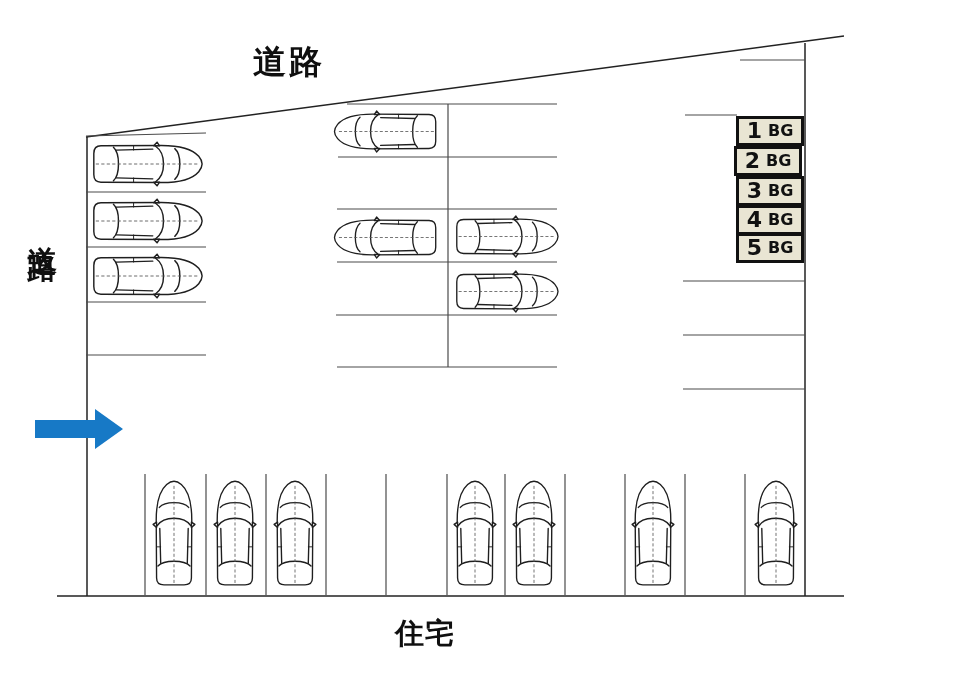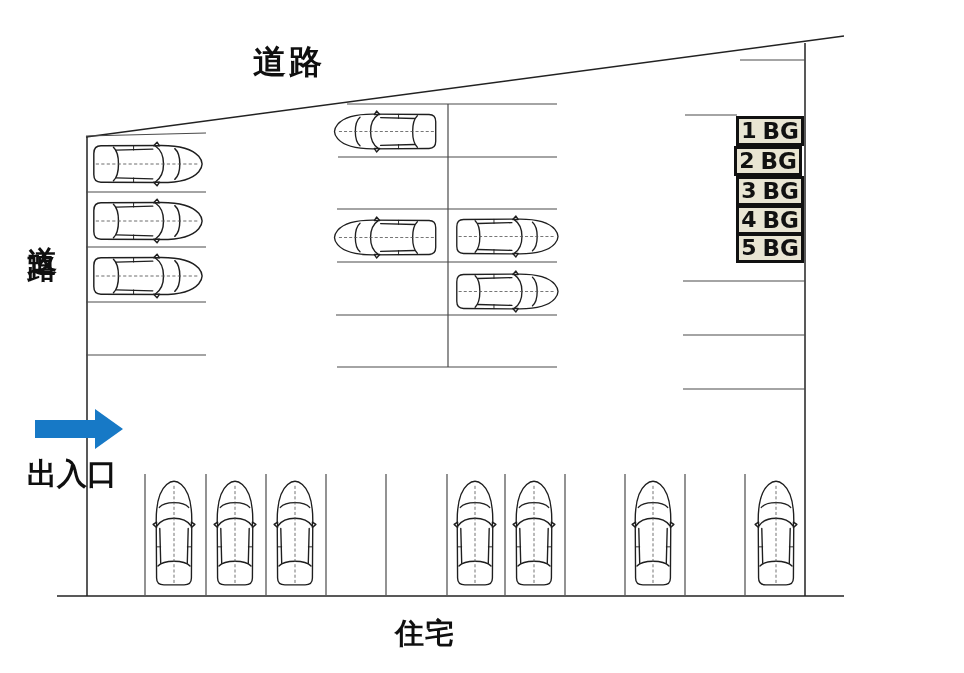--- a/index.html
+++ b/index.html
@@ -29,21 +29,21 @@
     position:absolute;
     left:736px; width:68px; height:30px;
     box-sizing:border-box;
     background:#e9e5d3;
     border:3px solid #111;
     display:flex; align-items:center; justify-content:center;
     gap:6px;
     color:#111;
   }
   .bg-box .num    { font-size:22px; font-weight:bold; line-height:1; }
-  .bg-box .suffix { font-size:23px; font-weight:bold; line-height:1; }
+  .bg-box .suffix { font-size:16px; font-weight:bold; line-height:1; }
   .bg-1 { top:116px; }
   .bg-2 { top:146px; left:734px; }
   .bg-3 { top:176px; }
   .bg-4 { top:205px; }
   .bg-5 { top:233px; }
 </style>
 </head>
 <body>
 
 <div class="canvas">
@@ -163,21 +163,20 @@
       <g transform="translate(754,592) rotate(-90)">
           <use href="#car" width="116" height="44"></use>
         </g>
     </g>
 
     <polygon points="35,420 95,420 95,409 123,429 95,449 95,438 35,438" fill="#1779c6"></polygon>
   </svg>
 
   <div class="label road-top">道路</div>
   <div class="label road-left">道路</div>
-  <div class="label entrance">出入口</div>
   <div class="label residence">住宅</div>
 
   <div class="bg-box bg-1">
     <span class="num">1</span>
     <span class="suffix">BG</span>
   </div>
   <div class="bg-box bg-2">
     <span class="num">2</span>
     <span class="suffix">BG</span>
   </div>

